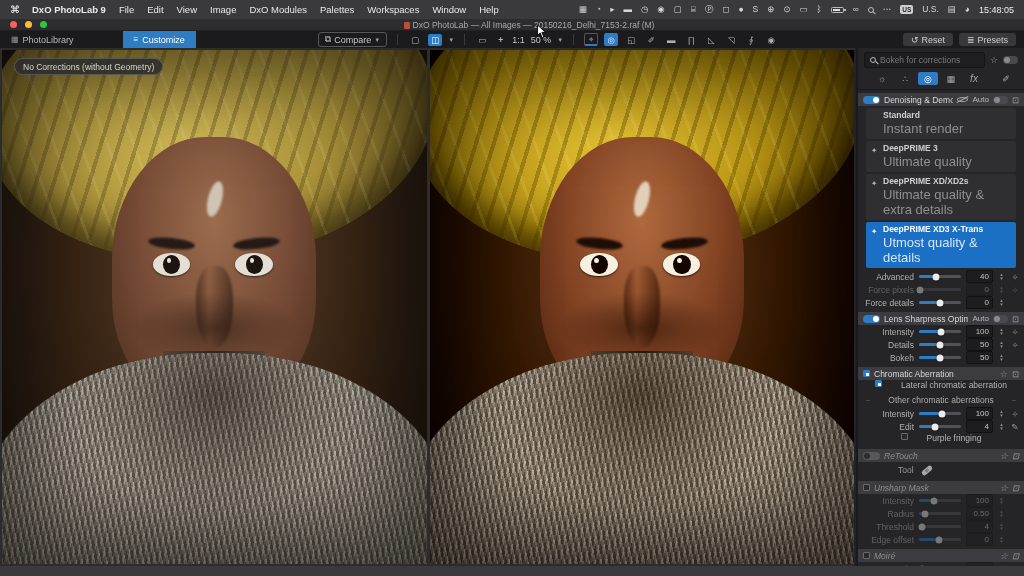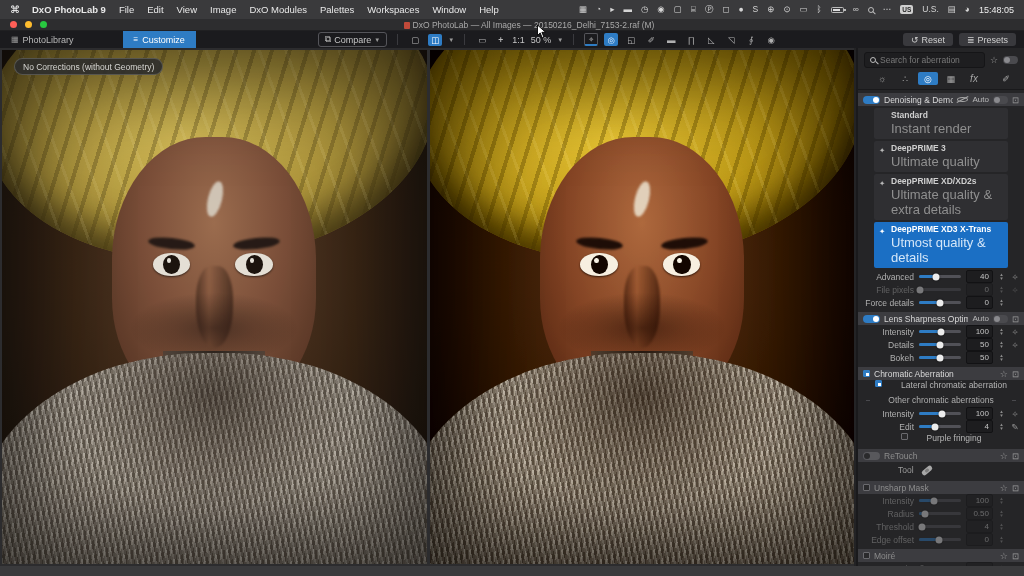--- a/index.html
+++ b/index.html
@@ -123,40 +123,40 @@
   .icon-tabs { display:flex; align-items:center; gap:3px; padding:1px 8px 4px 14px;
     border-bottom:1px solid #19191b; }
   .itab { width:20px; height:13px; display:flex; align-items:center; justify-content:center;
     color:#a5a5a5; font-size:9px; border-radius:2px; }
   .itab.on { background:#2e7cc4; color:#fff; }
   .itab.fx { font-style:italic; font-size:10px; }
   .itab.brush { margin-left:auto; }
 
   .sec-head { display:flex; align-items:center; gap:4px; background:#3c3c40; margin-top:3px;
     padding:0 5px; height:13px; color:#d8d8d8; }
-  .sec-head.dim { color:#8c8c8c; }
+  .sec-head.dim { color:#8c8c8c;font-style:italic; }
   .sec-title { font-size:8.5px; white-space:nowrap; overflow:hidden; }
   .sw { width:17px; height:8px; border-radius:4px; position:relative; flex:none; }
   .sw.on { background:#2e7cc4; } .sw.on::after { content:''; position:absolute; right:1px; top:1px;
     width:6px; height:6px; border-radius:50%; background:#fff; }
   .sw.off { background:#58585c; } .sw.off::after { content:''; position:absolute; left:1px; top:1px;
     width:6px; height:6px; border-radius:50%; background:#2a2a2c; }
   .cb { width:7px; height:7px; border:1px solid #6a6a6e; border-radius:1px; flex:none; background:#2a2a2c; }
   .cb.checked { background:#2e7cc4; border-color:#2e7cc4; position:relative; }
   .cb.checked::after { content:''; position:absolute; left:1.5px; top:1.5px; width:3px; height:3px; background:#fff; }
   .head-right { margin-left:auto; display:flex; align-items:center; gap:4px; }
   .auto-lbl { font-size:8px; color:#b9b9b9; }
   .box-ico { font-size:8.5px; color:#9a9a9a; }
   .eyeslash { position:relative; width:11px; height:8px; flex:none; }
   .eyeslash::before { content:''; position:absolute; left:0; right:0; top:1.5px; bottom:1.5px;
     border:1px solid #a8a8a8; border-radius:50%; }
   .eyeslash::after { content:''; position:absolute; left:-1px; top:3.5px; width:13px; height:1px;
     background:#a8a8a8; transform:rotate(-28deg); }
 
-  .opt { position:relative; margin:2px 16px; padding:2px 6px 3px 17px; background:#2f2f32;
+  .opt { position:relative; margin:2px 8px; padding:2px 6px 3px 17px; background:#2f2f32;
     border-radius:2px; }
   .opt .sparkle { position:absolute; left:5px; top:5px; font-size:7.5px; color:#b9b9b9; }
   .opt-title { font-weight:bold; font-size:8.5px; color:#cfcfcf; }
   .opt-sub { font-size:13px; color:#8f8f8f; margin-top:1px; }
   .opt.selected { background:#1b6fc4; }
   .opt.selected .opt-title { color:#fff; }
   .opt.selected .opt-sub { color:#d4e6f8; }
   .opt.selected .sparkle { color:#fff; }
 
   .srow { display:flex; align-items:center; gap:5px; height:13px; padding-right:4px; }
@@ -343,21 +343,21 @@
 
   <svg class="cursor" width="11" height="15" viewBox="0 0 11 15">
     <path d="M1.5 1 L1.5 11.5 L4.2 8.9 L6.2 13.8 L7.9 13 L5.9 8.3 L9.6 8.3 Z" fill="#ffffff" stroke="#000000" stroke-width="0.9"></path>
   </svg>
 
   <div class="panel">
 
     <div class="search-row">
       <div class="search-box">
         <span class="mag"></span>
-        <span>Search for aberration</span>
+        <span>Bokeh for corrections</span>
       </div>
       <span class="star">☆</span>
       <span class="mini-toggle"></span>
     </div>
 
     <div class="icon-tabs">
       <span class="itab">☼</span>
       <span class="itab">∴</span>
       <span class="itab on">◎</span>
       <span class="itab">▦</span>
@@ -403,21 +403,21 @@
         <span class="sthumb" style="left: 40%;"></span>
       </span>
       <span class="sval">40</span>
       <span class="stepper">
           <span>▲</span>
           <span>▼</span>
         </span>
       <span class="wand">✧</span>
     </div>
     <div class="srow disabled">
-      <span class="slabel">File pixels</span>
+      <span class="slabel">Force pixels</span>
       <span class="strack">
         <span class="sfill" style="width: 2%;"></span>
         <span class="sthumb" style="left: 2%;"></span>
       </span>
       <span class="sval">0</span>
       <span class="stepper">
           <span>▲</span>
           <span>▼</span>
         </span>
       <span class="wand">✧</span>

